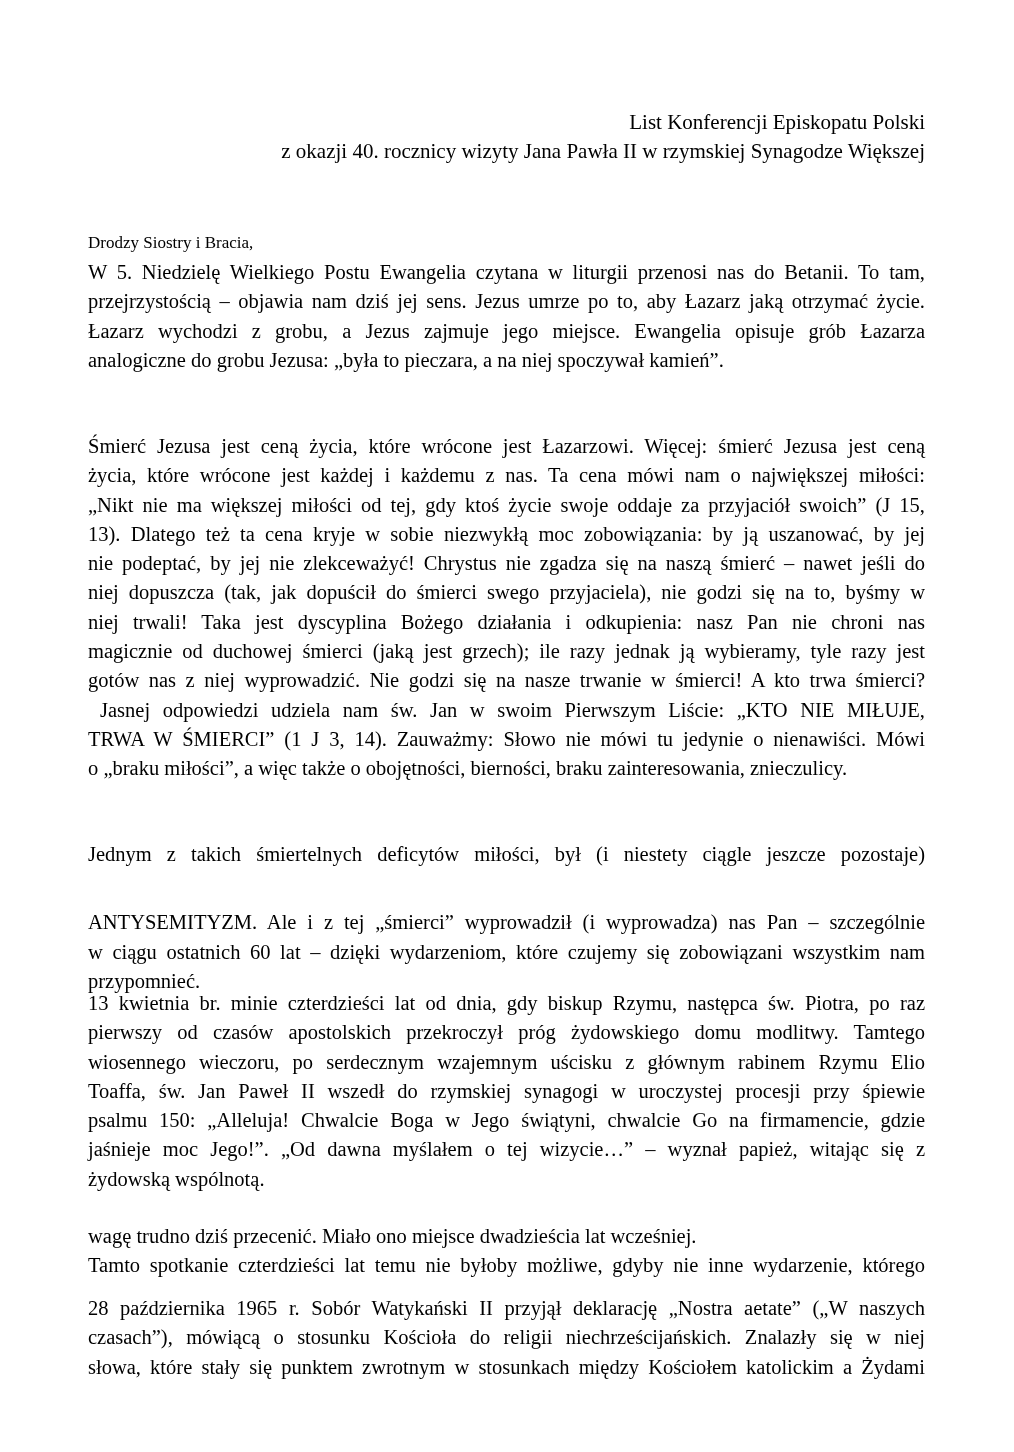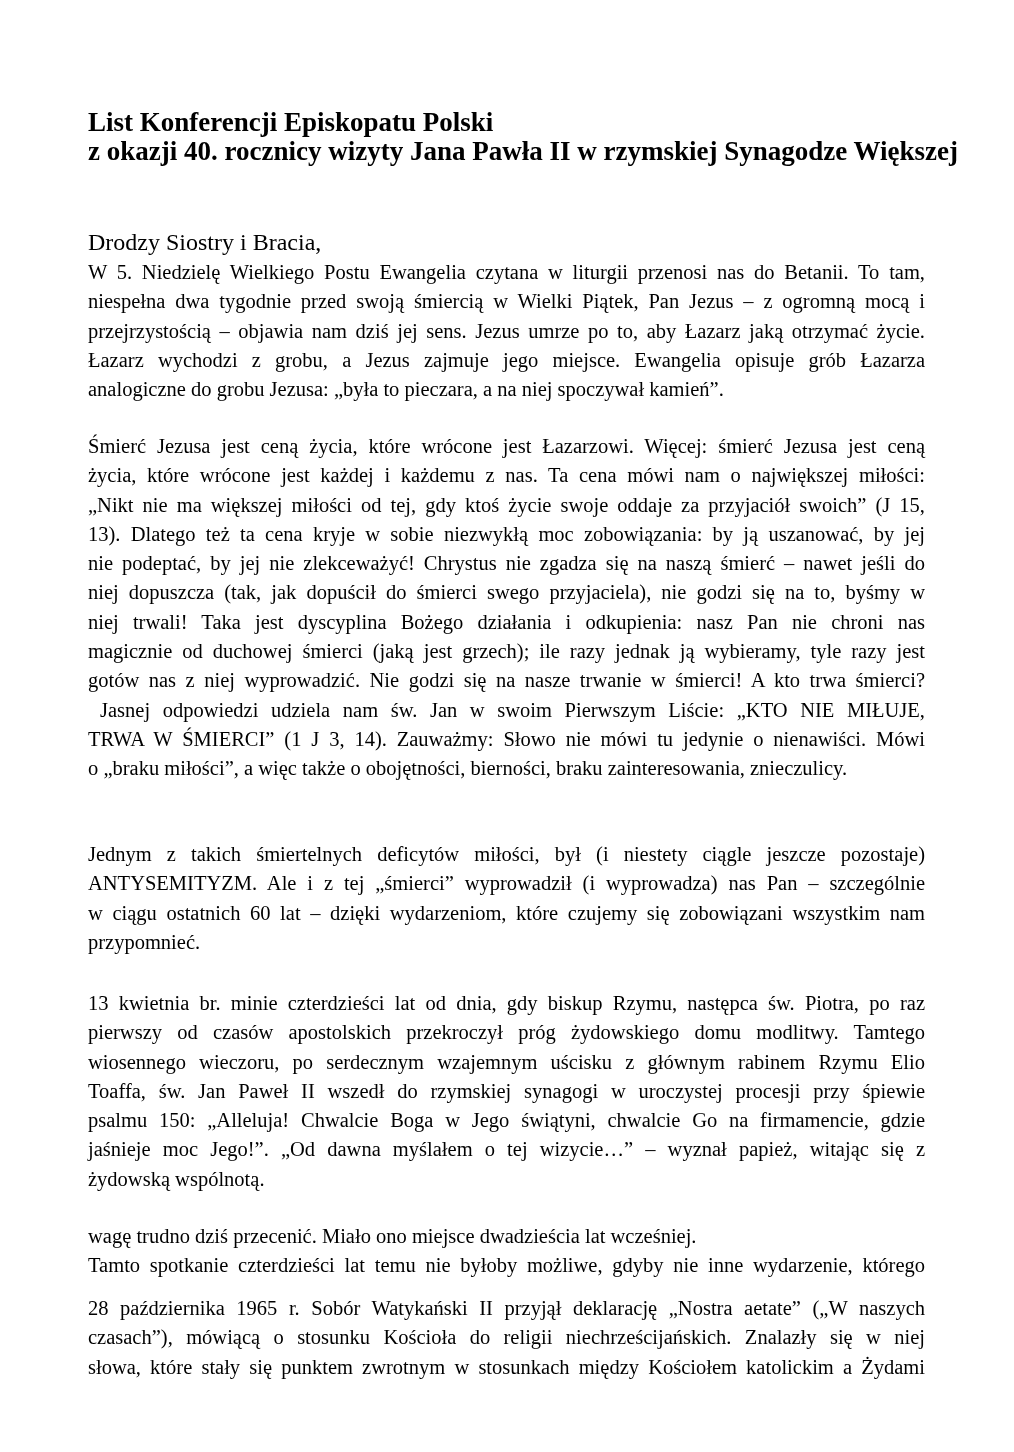--- a/index.html
+++ b/index.html
@@ -3,25 +3,25 @@
   <meta charset="utf-8">
   <style>
     html, body { margin: 0; padding: 0; background: #ffffff; }
     body {
       width: 1014px; height: 1452px; overflow: hidden; position: relative;
       font-family: "Liberation Serif", serif; color: #000;
     }
     .page { position: absolute; left: 88px; top: 0; width: 837px; }
     .title {
       position: absolute; left: 0; width: 837px; top: 108px;
-      text-align: left; font-weight: bold; font-size: 27px; line-height: 29px;
+      text-align: right; font-weight: normal; font-size: 21px; line-height: 29px;
     }
     .title .tl { display: block; white-space: nowrap; }
     .salutation {
-      position: absolute; left: 0; top: 228px; font-size: 24px; line-height: 29px; white-space: nowrap;
+      position: absolute; left: 0; top: 228px; font-size: 17px; line-height: 29px; white-space: nowrap;
     }
     .para { position: absolute; left: 0; width: 837px; font-size: 20.5px; line-height: 29.3px; }
     .line {
       display: block; text-align: justify; text-align-last: justify; white-space: nowrap;
       height: 29.3px; overflow: visible;
     }
     .line.last { text-align-last: left; }
   </style>
 </head>
 <body>
@@ -29,21 +29,20 @@
 <div class="page">
   <div class="title">
     <span class="tl">List Konferencji Episkopatu Polski</span>
     <span class="tl">z okazji 40. rocznicy wizyty Jana Pawła II w rzymskiej Synagodze Większej</span>
   </div>
 
   <div class="salutation">Drodzy Siostry i Bracia,</div>
 
   <div class="para" style="top:258px">
     <span class="line" style="white-space: normal;">W 5. Niedzielę Wielkiego Postu Ewangelia czytana w liturgii przenosi nas do Betanii. To tam,</span>
-    <span class="line" style="white-space: normal;">niespełna dwa tygodnie przed swoją śmiercią w Wielki Piątek, Pan Jezus – z ogromną mocą i</span>
     <span class="line" style="white-space: normal;">przejrzystością – objawia nam dziś jej sens. Jezus umrze po to, aby Łazarz jaką otrzymać życie.</span>
     <span class="line" style="white-space: normal;">Łazarz wychodzi z grobu, a Jezus zajmuje jego miejsce. Ewangelia opisuje grób Łazarza</span>
     <span class="line last" style="white-space: nowrap;">analogiczne do grobu Jezusa: „była to pieczara, a na niej spoczywał kamień”.</span>
   </div>
 
   <div class="para" style="top:432px">
     <span class="line" style="white-space: normal;">Śmierć Jezusa jest ceną życia, które wrócone jest Łazarzowi. Więcej: śmierć Jezusa jest ceną</span>
     <span class="line" style="white-space: normal;">życia, które wrócone jest każdej i każdemu z nas. Ta cena mówi nam o największej miłości:</span>
     <span class="line" style="white-space: normal;">„Nikt nie ma większej miłości od tej, gdy ktoś życie swoje oddaje za przyjaciół swoich” (J 15,</span>
     <span class="line" style="white-space: normal;">13). Dlatego też ta cena kryje w sobie niezwykłą moc zobowiązania: by ją uszanować, by jej</span>
@@ -52,21 +51,21 @@
     <span class="line" style="white-space: normal;">niej trwali! Taka jest dyscyplina Bożego działania i odkupienia: nasz Pan nie chroni nas</span>
     <span class="line" style="white-space: normal;">magicznie od duchowej śmierci (jaką jest grzech); ile razy jednak ją wybieramy, tyle razy jest</span>
     <span class="line" style="white-space: normal;">gotów nas z niej wyprowadzić. Nie godzi się na nasze trwanie w śmierci! A kto trwa śmierci?</span>
     <span class="line" style="white-space: normal; margin-left: 12px;">Jasnej odpowiedzi udziela nam św. Jan w swoim Pierwszym Liście: „KTO NIE MIŁUJE,</span>
     <span class="line" style="white-space: normal;">TRWA W ŚMIERCI” (1 J 3, 14). Zauważmy: Słowo nie mówi tu jedynie o nienawiści. Mówi</span>
     <span class="line last" style="white-space: nowrap;">o „braku miłości”, a więc także o obojętności, bierności, braku zainteresowania, znieczulicy.</span>
   </div>
 
   <div class="para" style="top:840px">
     <span class="line" style="white-space: normal;">Jednym z takich śmiertelnych deficytów miłości, był (i niestety ciągle jeszcze pozostaje)</span>
-    <span class="line" style="white-space: normal;">ANTYSEMITYZM. Ale i z tej „śmierci” wyprowadził (i wyprowadza) nas Pan – szczególnie</span>
+    <span class="line" style="white-space: normal; margin-top: 39px;">ANTYSEMITYZM. Ale i z tej „śmierci” wyprowadził (i wyprowadza) nas Pan – szczególnie</span>
     <span class="line" style="white-space: normal;">w ciągu ostatnich 60 lat – dzięki wydarzeniom, które czujemy się zobowiązani wszystkim nam</span>
     <span class="line last" style="white-space: nowrap;">przypomnieć.</span>
   </div>
 
   <div class="para" style="top:989px">
     <span class="line" style="white-space: normal;">13 kwietnia br. minie czterdzieści lat od dnia, gdy biskup Rzymu, następca św. Piotra, po raz</span>
     <span class="line" style="white-space: normal;">pierwszy od czasów apostolskich przekroczył próg żydowskiego domu modlitwy. Tamtego</span>
     <span class="line" style="white-space: normal;">wiosennego wieczoru, po serdecznym wzajemnym uścisku z głównym rabinem Rzymu Elio</span>
     <span class="line" style="white-space: normal;">Toaffa, św. Jan Paweł II wszedł do rzymskiej synagogi w uroczystej procesji przy śpiewie</span>
     <span class="line" style="white-space: normal;">psalmu 150: „Alleluja! Chwalcie Boga w Jego świątyni, chwalcie Go na firmamencie, gdzie</span>

